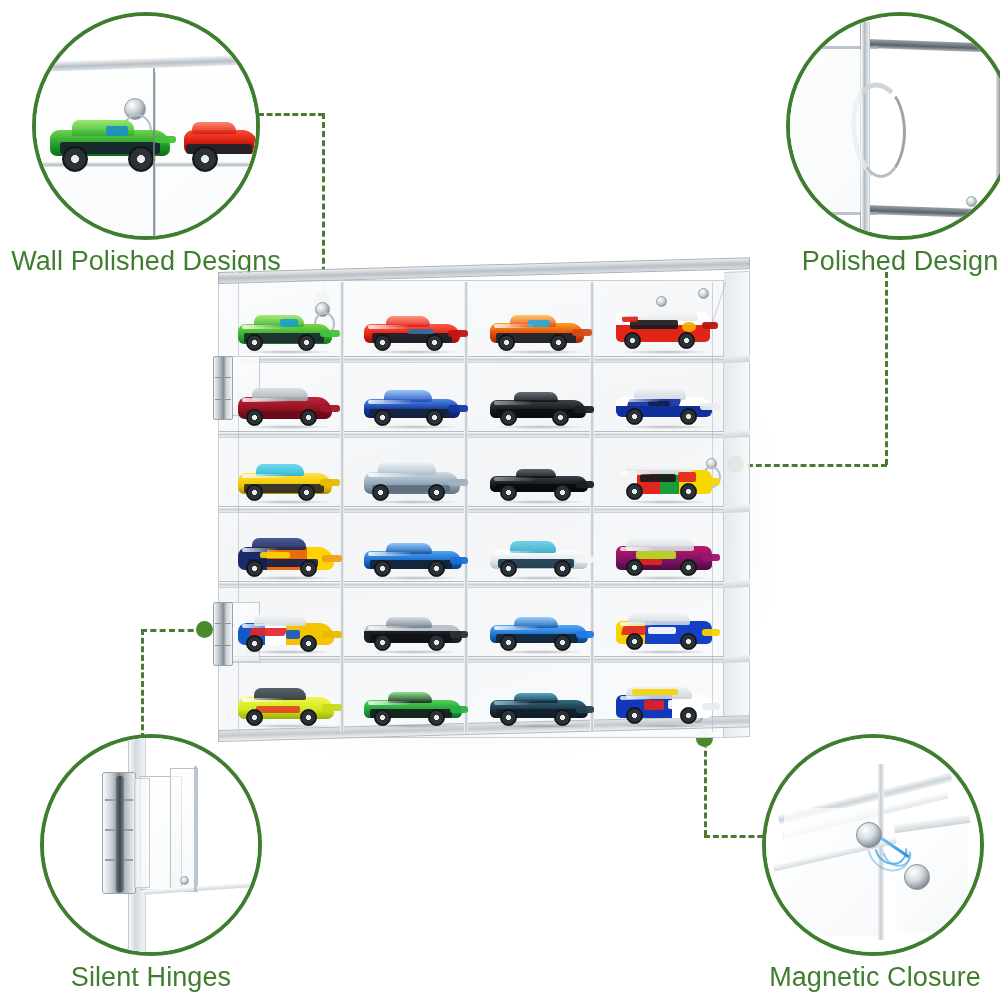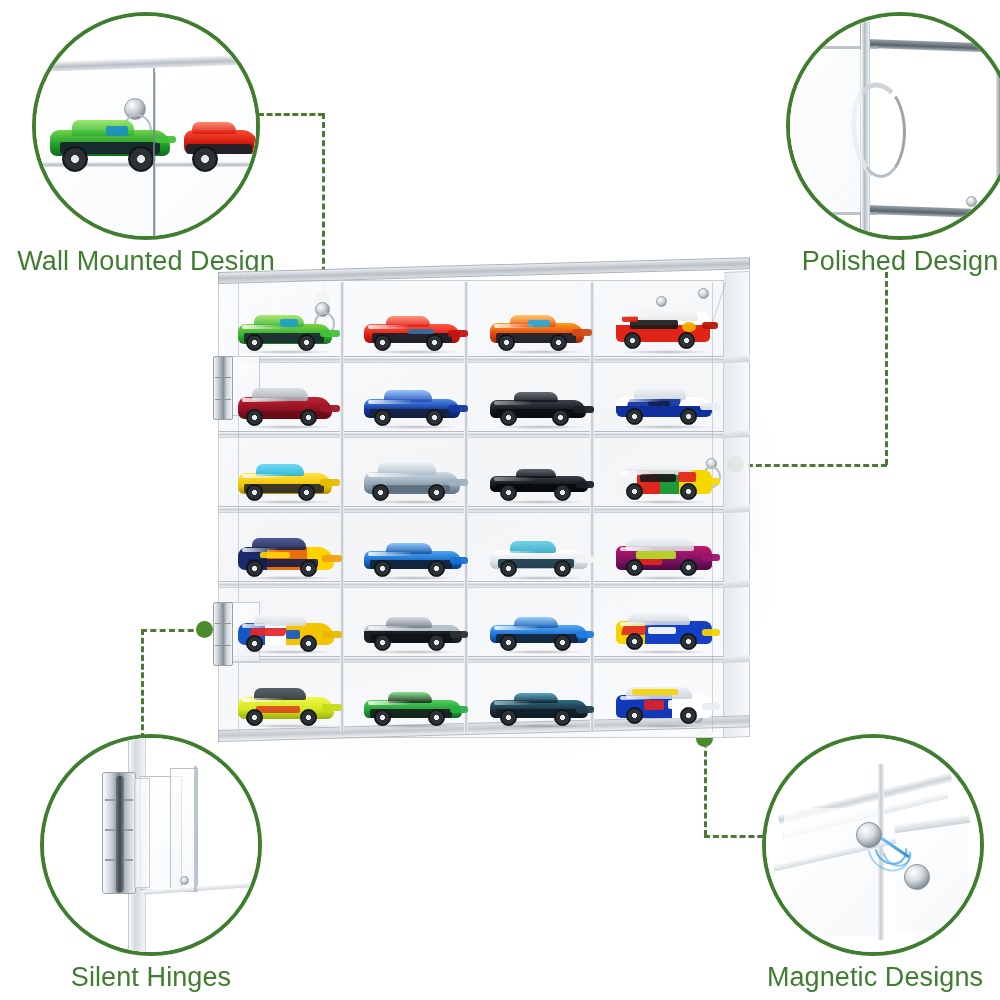--- a/index.html
+++ b/index.html
@@ -183,21 +183,21 @@
         <div class="car" style="left:148px;top:104px;">
           <div class="body" style="left:0;top:10px;width:74px;height:24px;background:linear-gradient(180deg,#ff4b32,#c81206 65%,#8d0a05);"></div>
           <div class="cabin" style="left:8px;top:2px;width:44px;height:12px;background:linear-gradient(180deg,#ff7a5c,#d4180c);"></div>
           <div class="deco" style="left:2px;top:24px;width:66px;height:10px;background:#1b242d;border-radius:3px;"></div>
           <div class="wheel" style="left:8px;top:26px;width:26px;height:26px;"></div>
         </div>
 
         <div style="position:absolute;left:117px;top:52px;width:2px;height:176px;background:rgba(120,130,140,.75);"></div>
       </div>
     </div>
-    <div class="cap" style="left:-22px;top:234px;width:272px;">Wall Mounted Design</div>
+    <div class="cap" style="left:-22px;top:234px;width:272px;">Wall Polished Designs</div>
   </div>
 
   <div class="callout" style="left:786px;top:12px;width:230px;height:300px;">
     <div class="bubble" style="width:228px;height:228px;">
       <div class="ph" style="position:absolute;left:0;top:0;width:228px;height:228px;background:#ffffff;">
 
         <div class="glassbar" style="left:76px;top:26px;width:170px;height:9px;background:linear-gradient(180deg,#9aa2a9,#5c646b 60%,#aeb6bc);transform:skewY(2deg);"></div>
         <div class="glassbar" style="left:76px;top:192px;width:170px;height:9px;background:linear-gradient(180deg,#9aa2a9,#5c646b 60%,#aeb6bc);transform:skewY(2deg);"></div>
 
         <div style="position:absolute;left:-8px;top:30px;width:96px;height:3px;background:rgba(160,170,180,.7);"></div>
@@ -262,21 +262,21 @@
 
         <div class="magCore" style="left:90px;top:84px;"></div>
         <div class="magCore" style="left:138px;top:126px;"></div>
 
         <div class="magWave" style="left:108px;top:96px;width:30px;height:26px;transform:rotate(38deg);"></div>
         <div class="magWave" style="left:116px;top:102px;width:26px;height:22px;transform:rotate(38deg);opacity:.6;"></div>
         <div class="magWave" style="left:100px;top:94px;width:42px;height:34px;transform:rotate(38deg);opacity:.45;"></div>
         <div style="position:absolute;left:112px;top:108px;width:34px;height:3px;background:linear-gradient(90deg,#6ec4f5,#2f8fd6);border-radius:2px;transform:rotate(34deg);"></div>
       </div>
     </div>
-    <div class="cap" style="left:-8px;top:228px;width:242px;">Magnetic Designs</div>
+    <div class="cap" style="left:-8px;top:228px;width:242px;">Magnetic Closure</div>
   </div>
 
   <div id="case">
     <div class="caseShadow"></div>
     <div class="sidePanel"></div>
     <div class="caseBox"></div>
     <div class="topDeck"></div>
     <div class="botDeck"></div>
 
     <div class="shelf" style="top:84px;"></div>

